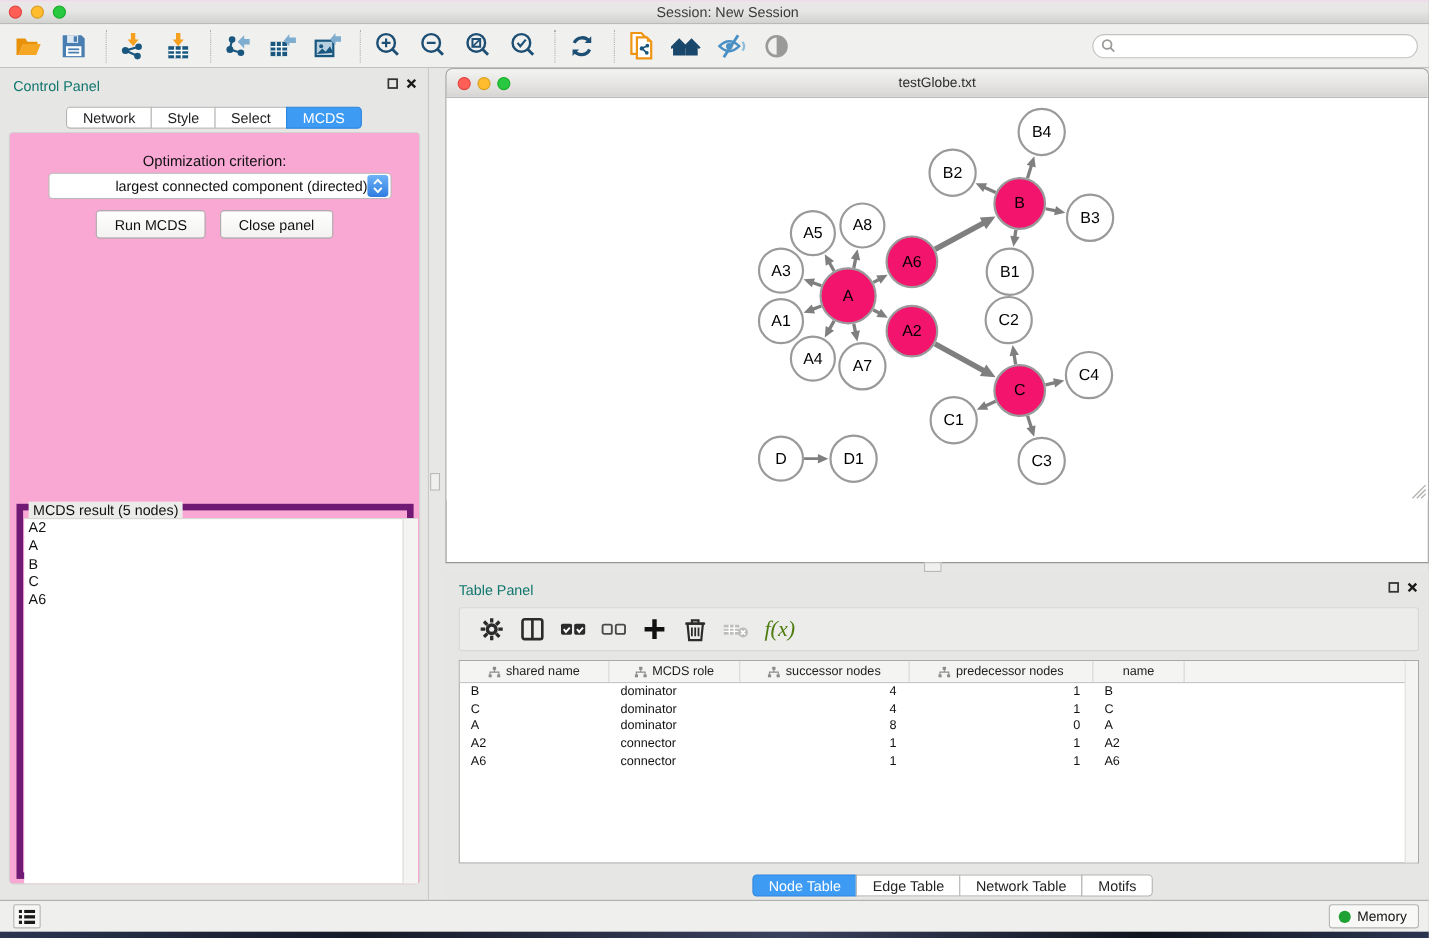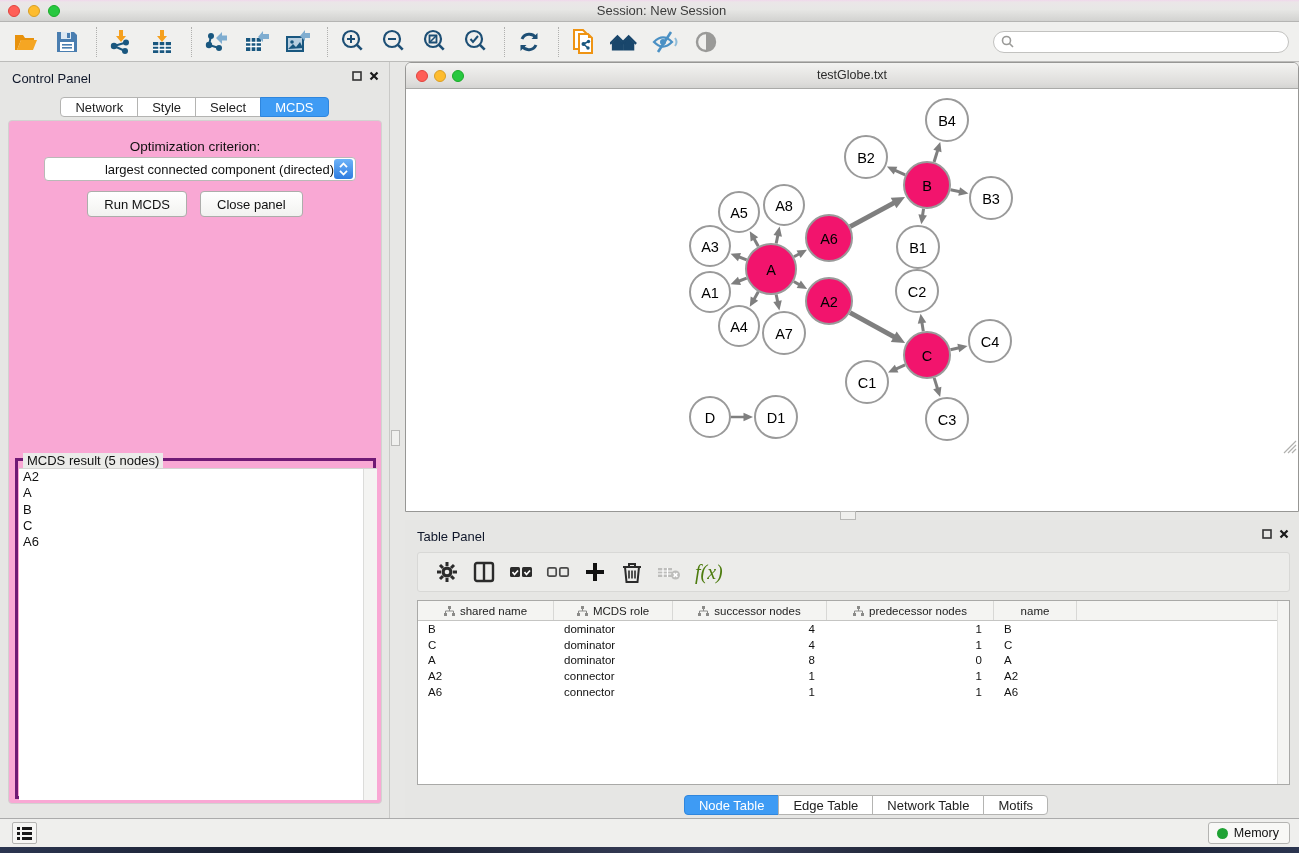--- a/index.html
+++ b/index.html
@@ -26,41 +26,41 @@
   .searchbox { margin-left:auto; width:296px; height:22px; border:1px solid #c2c2c0; border-radius:11px;
     background:#fff; display:flex; align-items:center; padding-left:7px; }
   .searchbox input { border:none; outline:none; width:255px; font-size:12px; background:transparent; margin-left:4px; }
 
   
   .main { position:absolute; left:0; top:62px; width:1299px; height:756px; background:#e7e7e5; }
 
   
   .control-panel { position:absolute; left:0; top:0; width:390px; height:756px; background:#e6e6e4; border-right:1px solid #c9c9c7; }
   .panel-head { position:relative; height:30px; }
-  .panel-title { position:absolute; left:12px; top:9px; font-size:13px; color:#0f172a; }
+  .panel-title { position:absolute; left:12px; top:9px; font-size:13px; color:#0f766e; }
   .panel-btns { position:absolute; right:10px; top:9px; display:flex; gap:7px; align-items:center; }
   .seg-tabs { display:flex; justify-content:center; margin-top:5px; }
   .seg-tab { height:20px; padding:0 14px; background:#fff; border:1px solid #b4b4b2; margin-left:-1px;
     font-size:13px; color:#222; display:flex; align-items:center; }
   .seg-tab:first-child { border-radius:4px 0 0 4px; margin-left:0; }
   .seg-tab:last-child { border-radius:0 4px 4px 0; }
   .seg-tab.active { background:#3e9bf4; border-color:#2f86dd; color:#fff; }
   .subpanel { position:absolute; left:8px; top:58px; width:374px; height:684px; background:#f9a8d4;
     border:1px solid #d2d2d0; border-radius:4px; }
   .opt-label { text-align:center; margin-top:18px; font-size:13.5px; color:#111; }
   .dropdown { position:absolute; left:35px; top:36px; width:312px; height:24px; background:#fff;
     border:1px solid #b9b9b7; border-radius:4px; display:flex; align-items:center; }
   .dropdown .dd-text { flex:1; font-size:13px; color:#111; padding-left:8px; white-space:nowrap; overflow:hidden;text-align:right; }
   .dd-stepper { width:19px; height:20px; margin-right:2px; border-radius:3px;
     background:linear-gradient(180deg,#6db3f8,#2f7ce0); display:flex; align-items:center; justify-content:center; }
   .btn-row { position:absolute; left:0; top:70px; width:100%; display:flex; justify-content:center; gap:13px; }
   .mac-btn { height:22px; padding:12px 16px; background:linear-gradient(#ffffff,#f2f2f0); border:1px solid #adadab;
     border-radius:4px; font-size:13px; color:#111; display:flex; align-items:center; }
   .result-box { position:absolute; left:6px; top:337px; width:361px; height:341px;
-    border:3px solid #701a75; }
+    border:6px solid #701a75; }
   .result-legend { position:absolute; left:5px; top:-8px; background:#ebebe9; padding:0 4px; font-size:13px; color:#111; }
   .result-list { position:absolute; left:1px; top:7px; width:358px; height:332px; background:#fff;
     border-top:1px solid #d5d5d3; font-size:13px; color:#111; }
   .result-list .item { padding:0 0 0 4px; line-height:16.3px; }
   .result-scroll { position:absolute; right:0; top:0; width:14px; height:100%; background:#f4f4f2; border-left:1px solid #dcdcda; }
 
   
   .net-frame { position:absolute; left:405px; top:0; width:894px; height:450px;
     border:1px solid #979795; border-radius:6px 6px 0 0; background:#fff; }
   .net-titlebar { position:relative; height:26px; border-radius:5px 5px 0 0;

